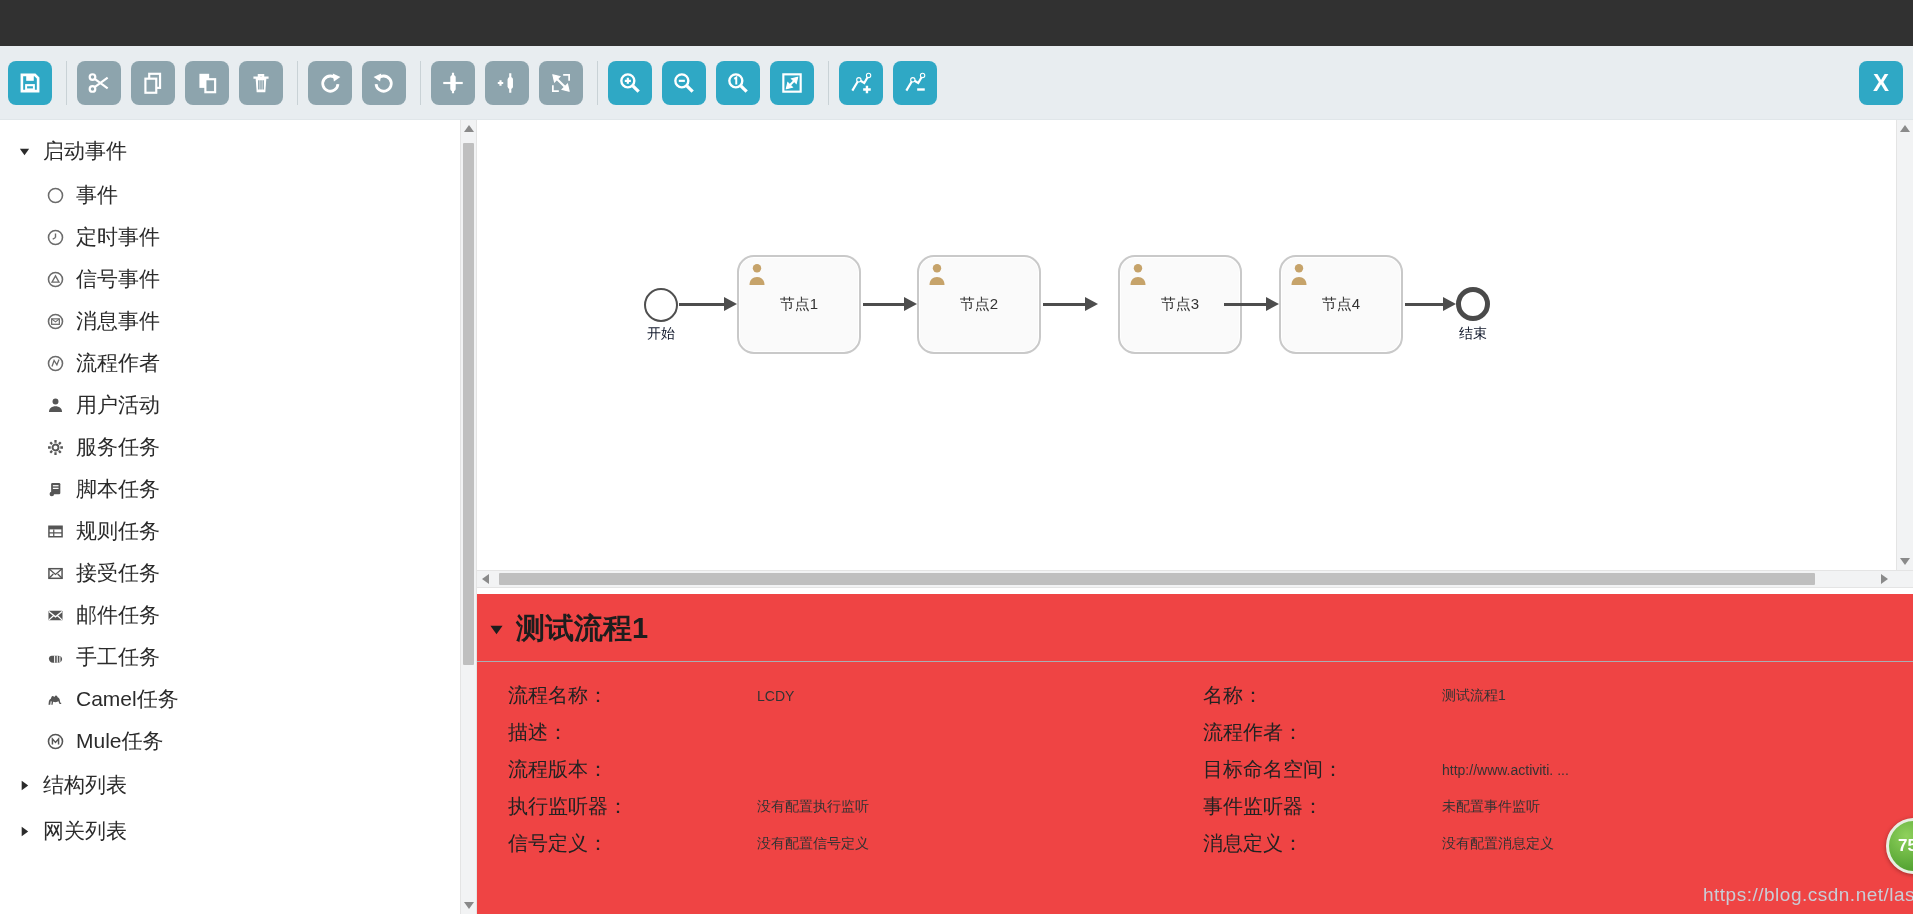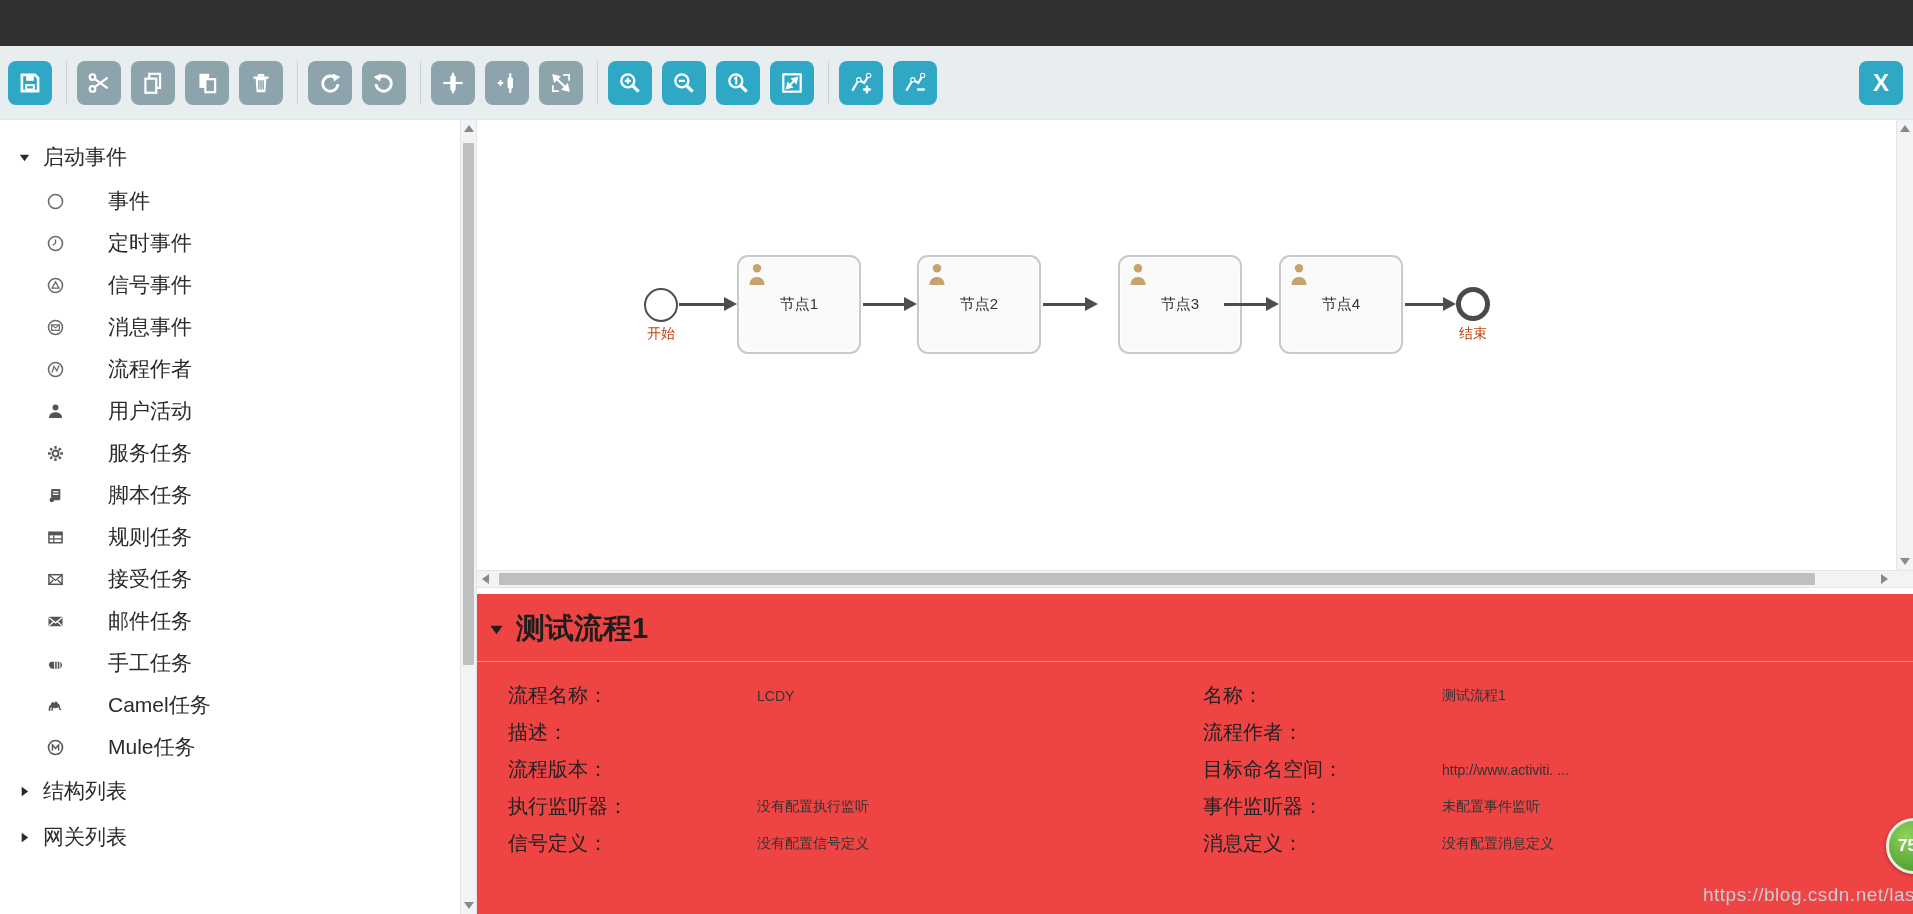--- a/index.html
+++ b/index.html
@@ -19,26 +19,26 @@
   .tbtn.gray { background:#8da4ad; }
   .tb-sep { width:1px; height:44px; background:#c9d2d6; margin:0 10px 0 4px; flex:0 0 auto; }
   .tbtn svg { display:block; }
   .close-btn { margin-left:auto; margin-right:2px; color:#fff; font-size:24px;
     font-weight:bold; }
 
   
   .workspace { display:flex; height:794px; }
 
   
-  .sidebar { width:460px; background:#fff; padding-top:14px; overflow:hidden;text-align:center; }
+  .sidebar { width:460px; background:#fff; padding-top:8px; overflow:hidden;text-align:center; }
   .s-group { height:46px; display:flex; align-items:center; padding-left:18px;
     font-size:21px; color:#2b2b2b; cursor:pointer; }
   .s-group .chev { margin-right:12px; display:flex; }
   .s-item { height:42px; display:flex; align-items:center; padding-left:44px;
-    font-size:21px; color:#2b2b2b; cursor:pointer;gap:32px; }
+    font-size:21px; color:#2b2b2b; cursor:pointer; }
   .s-item .sicon { width:22px; height:22px; margin-right:10px; display:flex;
     align-items:center; justify-content:center; }
 
   
   .v-scrollbar { width:17px; background:#f2f3f4; border-left:1px solid #e4e4e4;
     border-right:1px solid #e4e4e4; position:relative; }
   .sb-arrow { position:absolute; left:0; width:100%; height:17px; display:flex;
     align-items:center; justify-content:center; }
   .tri-up { width:0; height:0; border-left:5px solid transparent;
     border-right:5px solid transparent; border-bottom:7px solid #8a8a8a; }
@@ -53,23 +53,23 @@
 
   
   .rightcol { flex:1; display:flex; flex-direction:column; min-width:0; }
   .canvas-row { height:450px; display:flex; }
   .canvas { flex:1; position:relative; background:#fff; overflow:hidden; }
 
   
   .evt-circle { position:absolute; border-radius:50%; background:#fff; }
   .evt-start { left:167px; top:168px; width:34px; height:34px; border:2.5px solid #4f4f4f; }
   .evt-end { left:979px; top:167px; width:34px; height:34px; border:5px solid #4a4a4a; }
-  .evt-label { position:absolute; font-size:14px; color:#c2410c; text-align:center; width:60px; }
+  .evt-label { position:absolute; font-size:14px; color:#0f172a; text-align:center; width:60px; }
   .task-node { position:absolute; top:135px; width:124px; height:99px; background:#fafafa;
-    border:2px solid #c9c9c9; border-radius:11px; display:flex; align-items:center;
+    border:2px solid #c9c9c9; border-radius:17px; display:flex; align-items:center;
     justify-content:center; font-size:15px; color:#333;
     box-shadow:inset 0 0 0 1px #fff; cursor:pointer; }
   .task-node .person { position:absolute; top:6px; left:8px; }
   .flow-arrow { position:absolute; height:3px; background:#4d4d4d; top:183px; }
   .flow-arrow::after { content:""; position:absolute; right:-12px; top:-6px; width:0; height:0;
     border-left:13px solid #4d4d4d; border-top:7.5px solid transparent;
     border-bottom:7.5px solid transparent; }
 
   
   .canvas-vscroll { width:17px; background:#f2f3f4; border-left:1px solid #e4e4e4;

